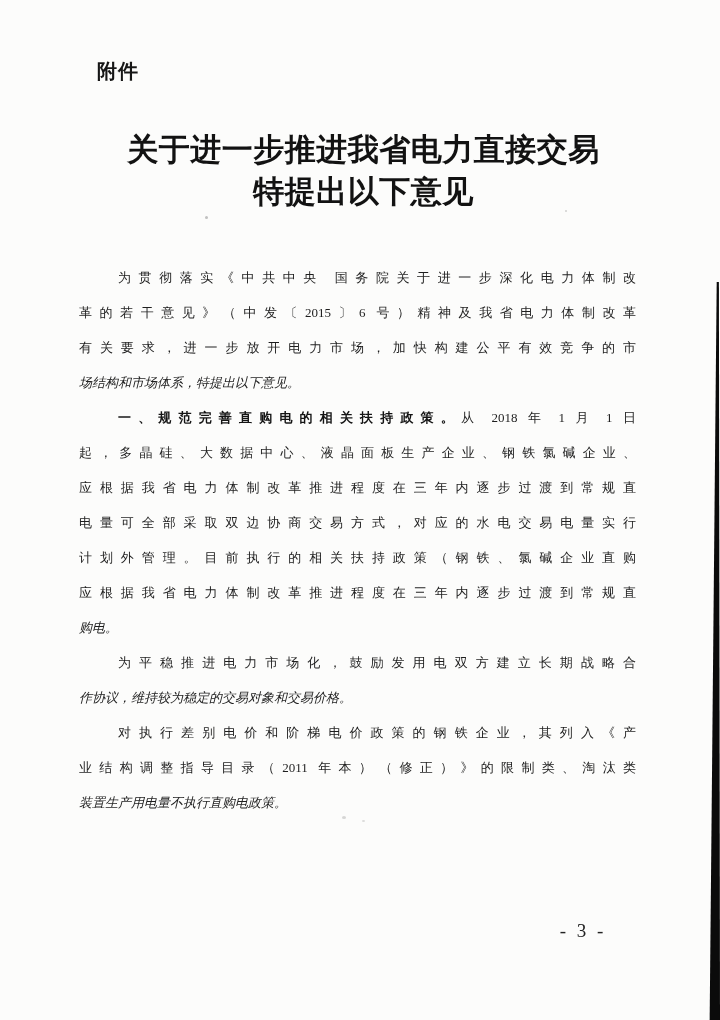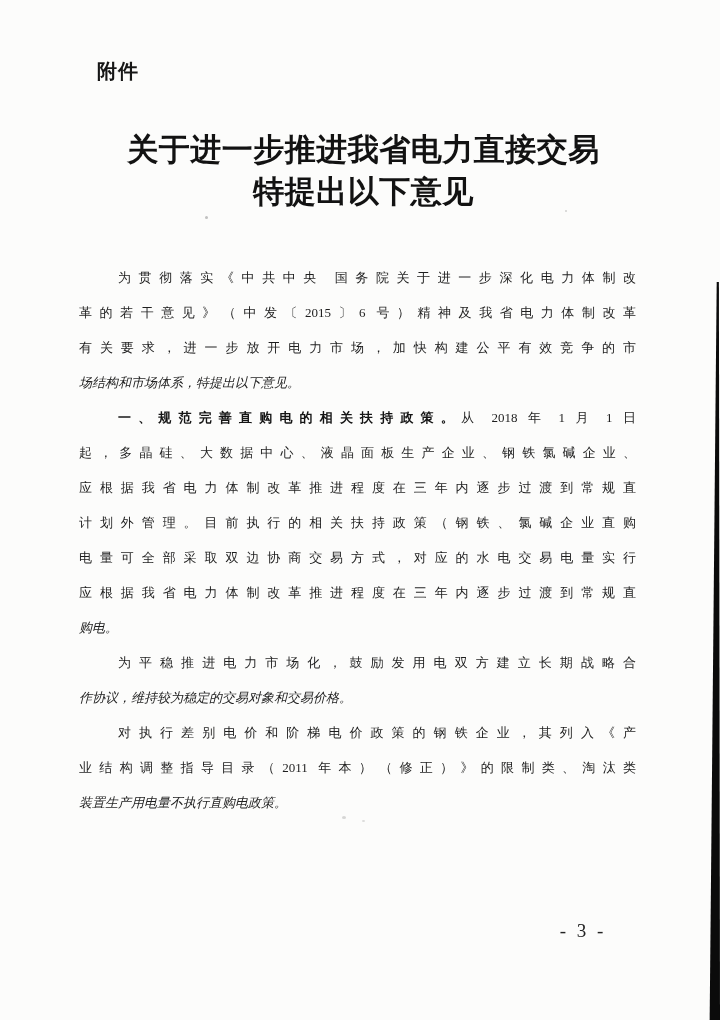--- a/index.html
+++ b/index.html
@@ -109,22 +109,22 @@
       <div class="para">
         <div class="line indent"><span>为贯彻落实《中共中央 国务院关于进一步深化电力体制改</span></div>
         <div class="line"><span>革的若干意见》（中发〔2015〕6 号）精神及我省电力体制改革</span></div>
         <div class="line"><span>有关要求，进一步放开电力市场，加快构建公平有效竞争的市</span></div>
         <div class="line end"><span>场结构和市场体系，特提出以下意见。</span></div>
       </div>
       <div class="para">
         <div class="line indent"><span class="hd">一、规范完善直购电的相关扶持政策。</span><span>从 2018 年 1 月 1 日</span></div>
         <div class="line"><span>起，多晶硅、大数据中心、液晶面板生产企业、钢铁氯碱企业、</span></div>
         <div class="line"><span>应根据我省电力体制改革推进程度在三年内逐步过渡到常规直</span></div>
+        <div class="line"><span>电量可全部采取双边协商交易方式，对应的水电交易电量实行</span></div>
         <div class="line"><span>计划外管理。目前执行的相关扶持政策（钢铁、氯碱企业直购</span></div>
-        <div class="line"><span>电量可全部采取双边协商交易方式，对应的水电交易电量实行</span></div>
         <div class="line"><span>应根据我省电力体制改革推进程度在三年内逐步过渡到常规直</span></div>
         <div class="line end"><span>购电。</span></div>
       </div>
       <div class="para">
         <div class="line indent"><span>为平稳推进电力市场化，鼓励发用电双方建立长期战略合</span></div>
         <div class="line end"><span>作协议，维持较为稳定的交易对象和交易价格。</span></div>
       </div>
       <div class="para">
         <div class="line indent"><span>对执行差别电价和阶梯电价政策的钢铁企业，其列入《产</span></div>
         <div class="line"><span>业结构调整指导目录（2011 年本）（修正）》的限制类、淘汰类</span></div>

